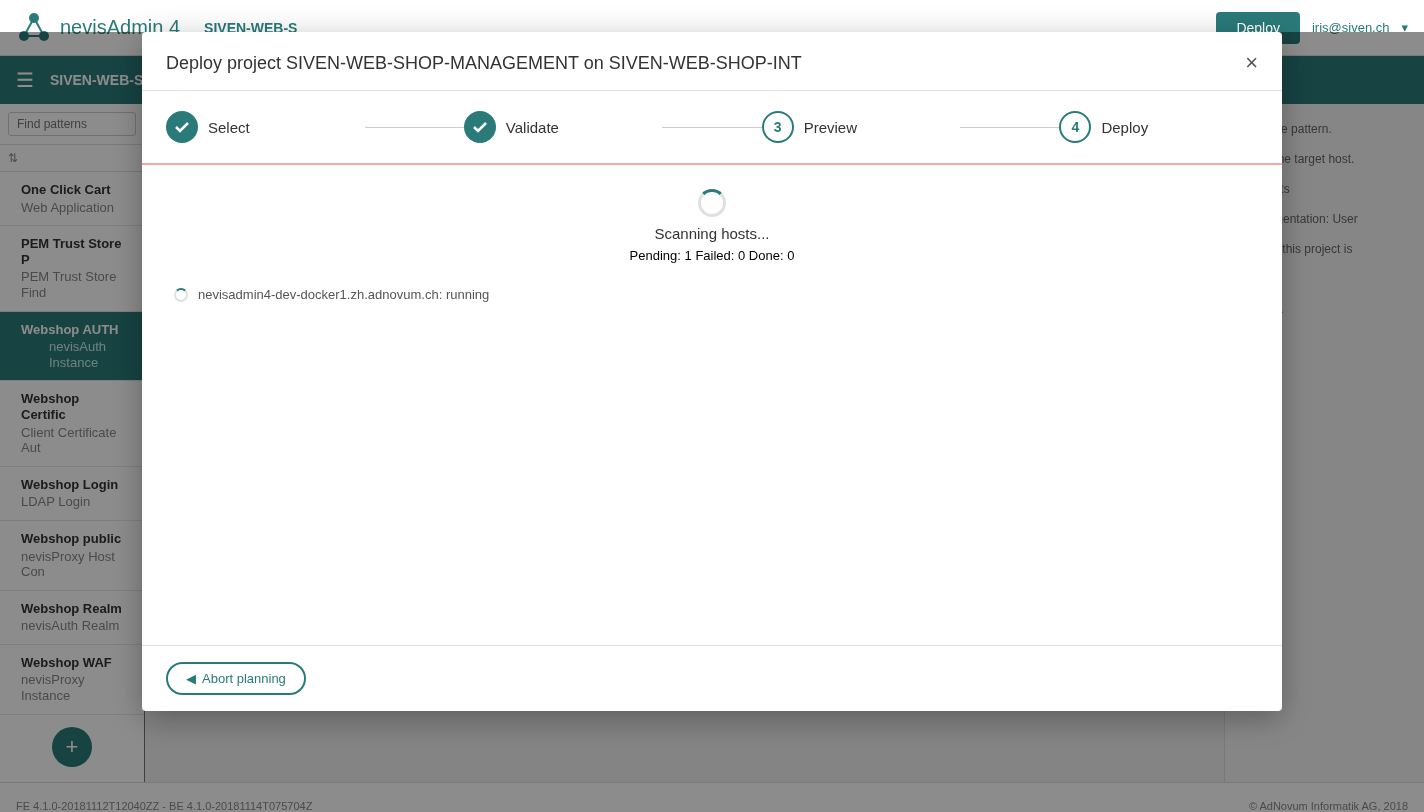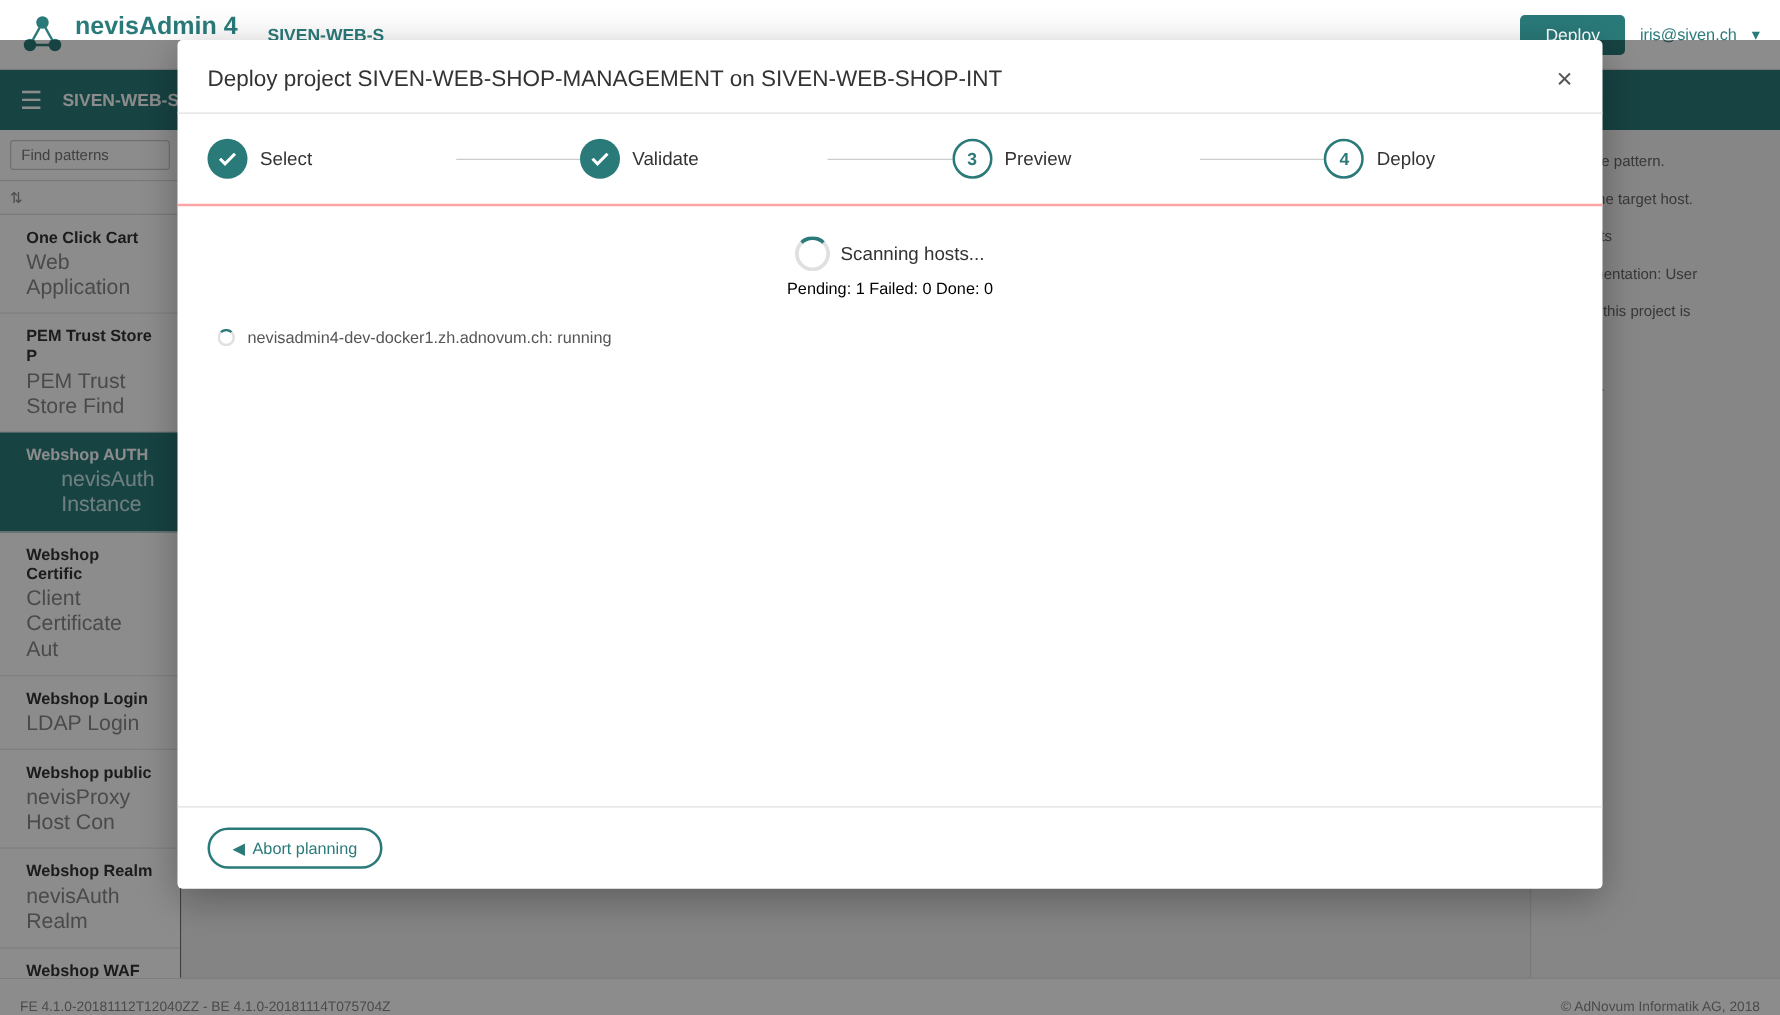--- a/index.html
+++ b/index.html
@@ -11,24 +11,25 @@
       background: #fff;
       border-bottom: 1px solid #ddd;
       display: flex;
       align-items: center;
       padding: 0 16px;
       position: relative;
       z-index: 1;
     }
     .topbar-logo {
       display: flex;
+      align-items: center;
       gap: 8px;
       color: #2a7a7a;
       font-size: 20px;
-      font-weight: bold;
+      font-weight: normal;
     }
     .topbar-logo svg { width: 36px; height: 36px; }
     .topbar-project {
       margin-left: 24px;
       color: #2a7a7a;
       font-size: 14px;
       font-weight: 600;
     }
     .topbar-right {
       margin-left: auto;
@@ -95,21 +96,21 @@
       padding: 10px 21px;
       border-bottom: 1px solid #e8e8e8;
       cursor: pointer;
     }
     .sidebar-item.active {
       background: #2a7a7a;
     }
     .sidebar-item.active .item-title { color: #fff; }
     .sidebar-item.active .item-sub { color: #cde8e8; margin-left: 28px; }
     .item-title { font-size: 13px; font-weight: 600; color: #333; line-height: 1.2; }
-    .item-sub { font-size: 17px; color: #888; line-height: 1.2; margin-top: 2px; }
+    .item-sub { font-size: 13px; color: #888; line-height: 1.2; margin-top: 2px; }
 
     .sidebar-add-btn {
       width: 40px; height: 40px;
       background: #2a7a7a;
       border-radius: 50%;
       display: flex; align-items: center; justify-content: center;
       color: #fff; font-size: 22px;
       margin: 12px auto;
       cursor: pointer;
     }
@@ -248,20 +249,21 @@
       display: flex;
       flex-direction: column;
       align-items: center;
       margin-bottom: 24px;
     }
     .spinner-row {
       display: flex;
       align-items: center;
       gap: 8px;
       margin-bottom: 6px;
+      flex-direction: column;
     }
     .spinner {
       width: 28px; height: 28px;
       border: 3px solid #e0e0e0;
       border-top: 3px solid #2a7a7a;
       border-radius: 50%;
       animation: spin 1s linear infinite;
       flex-shrink: 0;
     }
     @keyframes spin {

